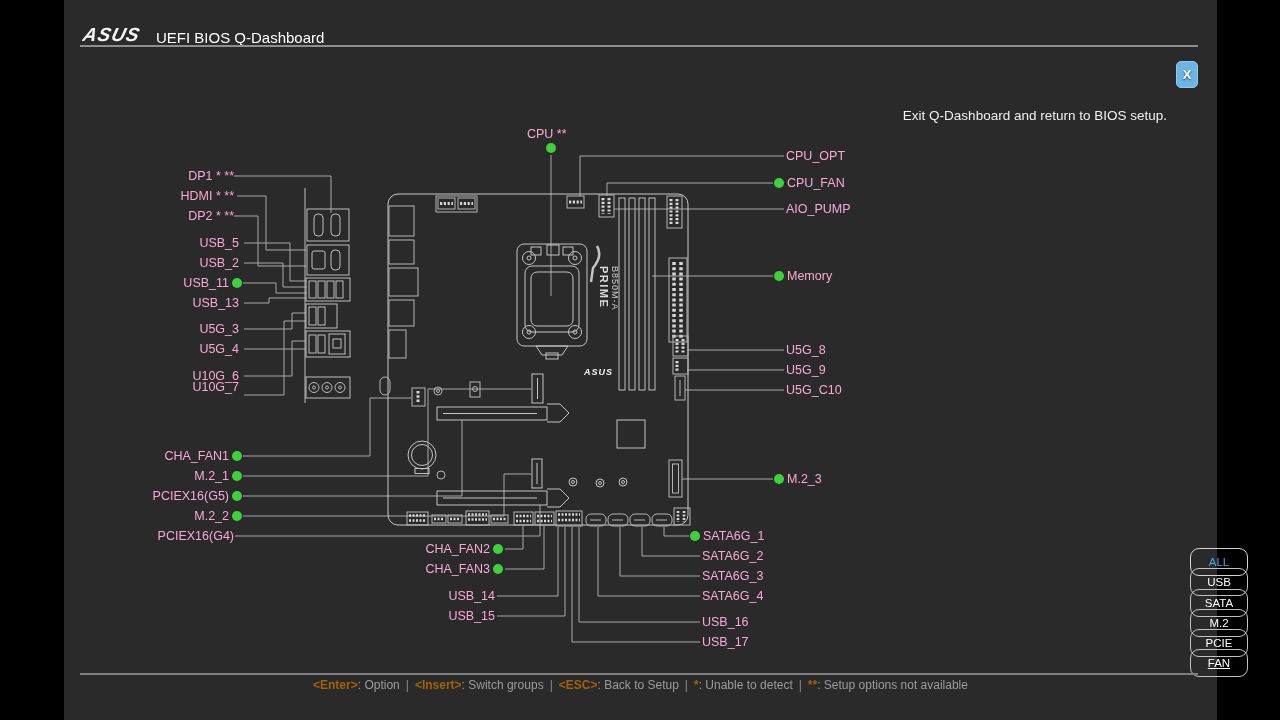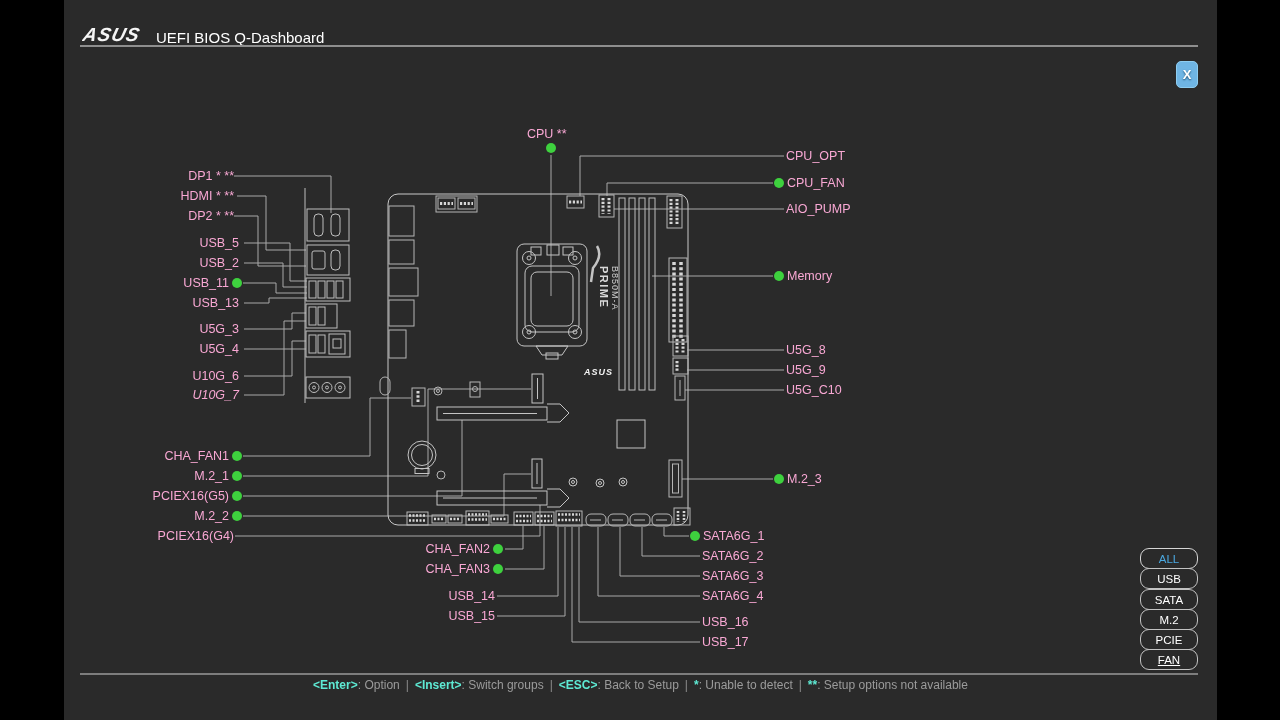--- a/index.html
+++ b/index.html
@@ -16,47 +16,48 @@
              display:flex;align-items:center;justify-content:center;cursor:pointer;
              text-shadow:0 1px 2px #14466b;box-sizing:border-box;}
   .exit-hint{position:absolute;right:113px;top:108px;font-size:13.5px;color:#f0f0f0;}
   
   .lbl{position:absolute;height:14px;display:flex;align-items:center;gap:3px;
        font-size:12.5px;color:#f9a8d4;white-space:nowrap;transform:translateY(-7px);}
   .lbl .dot{width:10px;height:10px;border-radius:50%;background:#3ed13e;flex:none;}
   .cpu-dot{position:absolute;left:546px;top:143px;width:10px;height:10px;border-radius:50%;background:#3ed13e;}
   .cpu-lbl{transform:none;}
   
-  .filter-btn{position:absolute;left:1140px;width:58px;height:21px;border:1px solid #c2c2c2;
+  .filter-btn{position:absolute;left:1190px;width:58px;height:28px;border:1px solid #c2c2c2;
               border-radius:9px;background:transparent;color:#fff;font-size:11.5px;
               font-family:"Liberation Sans",sans-serif;display:flex;align-items:center;justify-content:center;
               cursor:pointer;box-sizing:border-box;}
   .filter-btn.active{color:#4aa8e0;border-color:#d5d5d5;}
   
   .ftr-rule{position:absolute;left:80px;top:673px;width:1118px;height:2px;background:#7d7d7d;}
   .hint-bar{position:absolute;left:64px;top:678px;width:1153px;text-align:center;font-size:12px;color:#9b9b9b;}
-  .hint-bar .key{color:#5eead4;font-weight:bold;}
+  .hint-bar .key{color:#a16207;font-weight:bold;}
   .hint-bar .sep{color:#8a8a8a;margin:0 6px;}
   .copyright{position:absolute;left:64px;top:699px;width:1153px;text-align:center;font-size:12px;color:#ececec;}
   svg{position:absolute;left:0;top:0;pointer-events:none;}
   .logo-text{font-style:italic;font-weight:bold;letter-spacing:1px;fill:#f5f5f5;}
 </style>
 </head>
 <body>
 
 <div class="stage">
   <div class="content"></div>
 
   <svg class="brand-logo" width="72" height="22" viewBox="0 0 72 22">
     <text class="logo-text" x="4" y="17" font-size="19" transform="skewX(-14)">ASUS</text>
   </svg>
   <div class="page-title">UEFI BIOS Q-Dashboard</div>
   <div class="hdr-rule"></div>
 
   <div class="close-btn">X</div>
+  <div class="exit-hint">Exit Q-Dashboard and return to BIOS setup.</div>
 
   <svg width="1280" height="720" viewBox="0 0 1280 720">
 
     <g stroke="#a8a8a8" fill="none" stroke-width="1">
       <path d="M551 155 L551 296"></path>
       <path d="M234 176 H331 V213"></path>
       <path d="M237 196 H266 V250 H306"></path>
       <path d="M234 216 H258 V266 H306"></path>
       <path d="M244 243 H290 V281 H307"></path>
       <path d="M244 263 H283 V287 H307"></path>
@@ -294,21 +295,21 @@
     </div>
   <div class="lbl" style="right:1041px;top:329px;">
       <span>U5G_3</span>
     </div>
   <div class="lbl" style="right:1041px;top:349px;">
       <span>U5G_4</span>
     </div>
   <div class="lbl" style="right:1041px;top:376px;">
       <span>U10G_6</span>
     </div>
-  <div class="lbl" style="right:1041px;top:395px;font-style:italic;">
+  <div class="lbl" style="right:1041px;top:387px;">
       <span>U10G_7</span>
     </div>
   <div class="lbl" style="right:1038px;top:456px;">
       <span>CHA_FAN1</span>
       <span class="dot"></span>
     </div>
   <div class="lbl" style="right:1038px;top:476px;">
       <span>M.2_1</span>
       <span class="dot"></span>
     </div>

